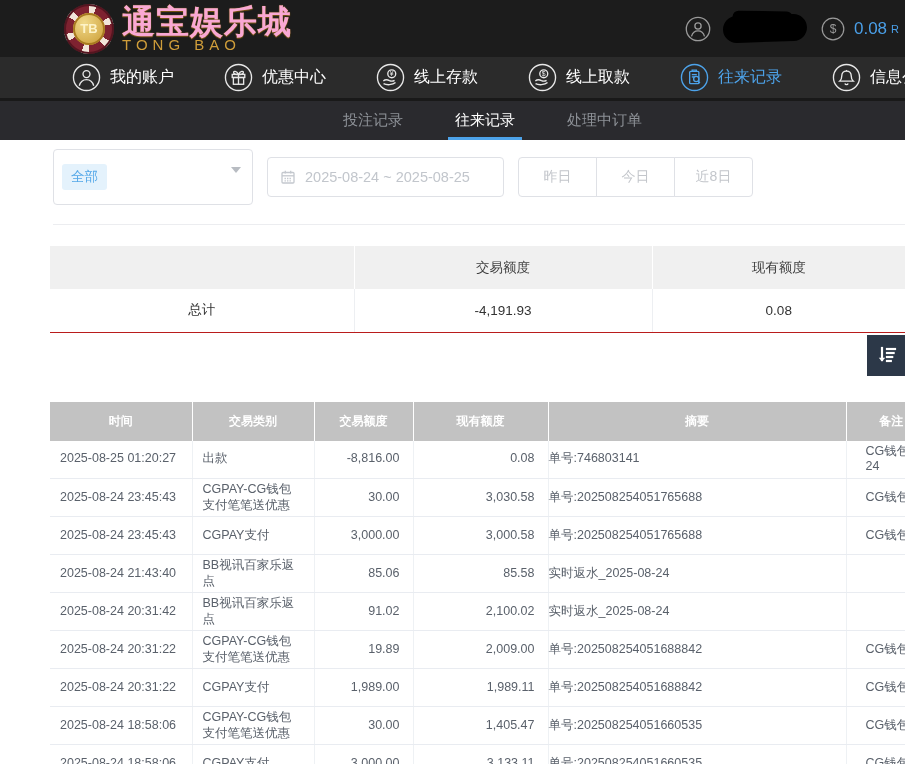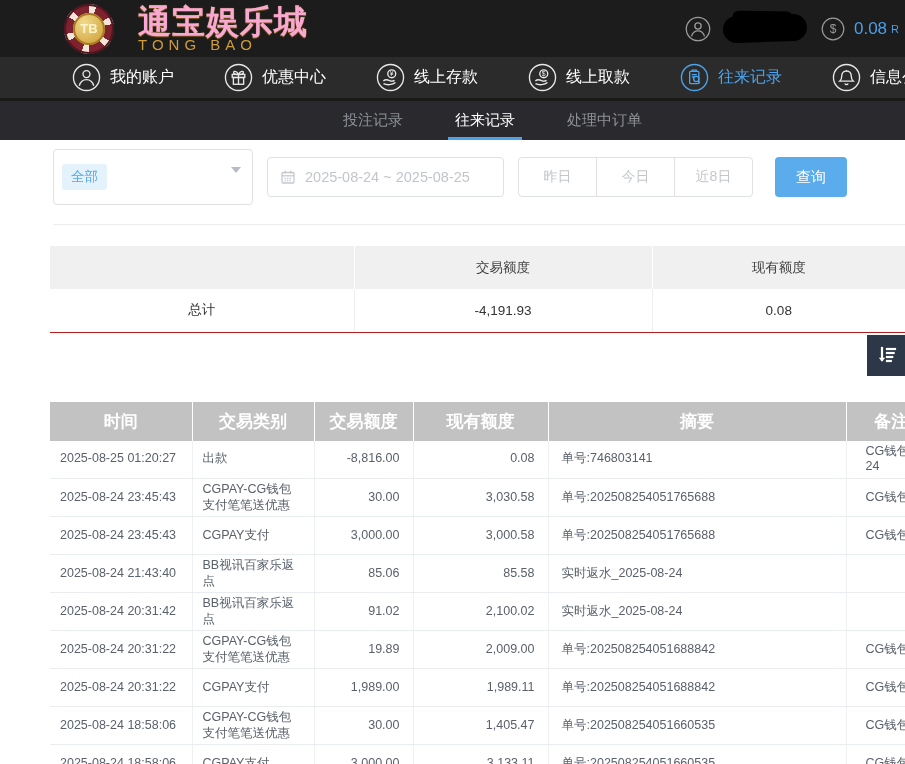--- a/index.html
+++ b/index.html
@@ -1,21 +1,21 @@
 <!DOCTYPE html>
 <html><head>
 <meta charset="utf-8">
 <style>
   * { margin:0; padding:0; box-sizing:border-box; }
   html,body { width:905px; height:764px; overflow:hidden; }
   body { font-family:"Liberation Sans","DejaVu Sans",sans-serif; background:#fff; position:relative; }
 
   
   .topbar { height:57px; background:#1c1c1c; display:flex; align-items:center; padding:0 6px 0 64px; }
-  .logo { display:flex; align-items:center; gap:24px; }
+  .logo { display:flex; align-items:center; gap:8px; }
   .chip { position:relative; width:50px; height:50px; border-radius:50%; background:#7e2230;
     background-image: conic-gradient(#f2e6da 0 18deg,#7e2230 18deg 60deg,#f2e6da 60deg 78deg,#7e2230 78deg 120deg,
       #f2e6da 120deg 138deg,#7e2230 138deg 180deg,#f2e6da 180deg 198deg,#7e2230 198deg 240deg,
       #f2e6da 240deg 258deg,#7e2230 258deg 300deg,#f2e6da 300deg 318deg,#7e2230 318deg 360deg);
     box-shadow: inset 0 0 0 2px #551520; }
   .chip-inner { position:absolute; inset:9px; border-radius:50%;
     background: radial-gradient(circle at 35% 30%, #f0d98a, #c9992f);
     box-shadow: inset 0 0 0 2px #a87a20;
     display:flex; align-items:center; justify-content:center;
     color:#fdf3c8; font-weight:bold; font-size:13px; }
@@ -77,30 +77,30 @@
   .summary td { height:43px; text-align:center; color:#333; font-size:13.5px;
     border-right:1px solid #edeff2; border-bottom:1px solid #b91c1c; }
   .summary td:last-child { border-right:none; }
 
   
   .sort-btn { position:absolute; top:335px; right:0; width:38px; height:41px; background:#2c3848;
     border:none; display:flex; align-items:center; justify-content:center; cursor:pointer; }
 
   
   .transactions { margin:69px 0 0 50px; width:886px; }
-  .transactions th { height:39px; background:#c2c2c2; color:#fff; font-size:17px; font-weight:bold;
+  .transactions th { height:39px; background:#c2c2c2; color:#fff; font-size:12px; font-weight:bold;
     text-align:center; border-right:1px solid #fff; }
   .transactions th:last-child { border-right:none; }
   .transactions td { height:38px; font-size:12.5px; color:#5a616b; line-height:1.25; vertical-align:middle;
     border-bottom:1px solid #e9ecf1; border-right:1px solid #eef1f4; padding:2px 10px; }
   .transactions td:last-child { border-right:none; }
   .transactions td.col0 { padding:2px 2px 2px 10px; white-space:nowrap; }
   .transactions td.col1 { word-break:break-all; }
   .transactions td.col2, .transactions td.col3 { text-align:right; padding-right:13px; }
-  .transactions td.col4 { padding-left:13px; }
+  .transactions td.col4 { padding-left:0; }
   .transactions td.col5 { padding:2px 19px; word-break:break-all; }
 </style>
 </head>
 <body>
 
 <header class="topbar">
   <div class="logo">
     <div class="chip">
       <div class="chip-inner">TB</div>
     </div>
@@ -228,21 +228,20 @@
         <line x1="4.5" y1="11.8" x2="11.5" y2="11.8" stroke-dasharray="1.4 1.1"></line>
       </svg>
     </span>
     <span>2025-08-24 ~ 2025-08-25</span>
   </div>
   <div class="btn-group">
     <button class="quick-btn">昨日</button>
     <button class="quick-btn">今日</button>
     <button class="quick-btn">近8日</button>
   </div>
-  <button class="search-btn">查询</button>
 </div>
 
 <div class="divider"></div>
 
 <table class="summary">
   <colgroup>
       <col style="width:304px">
       <col style="width:298px">
       <col style="width:253px">
     </colgroup>

